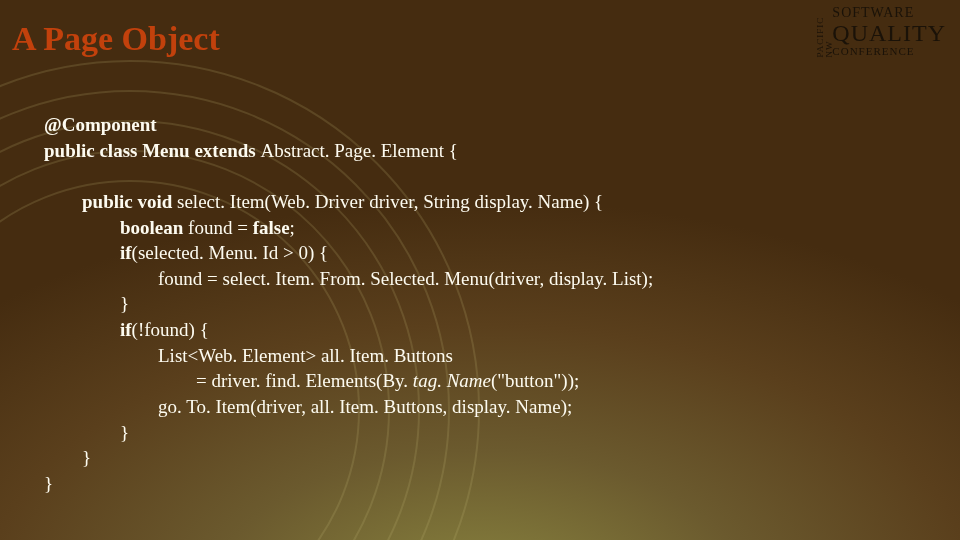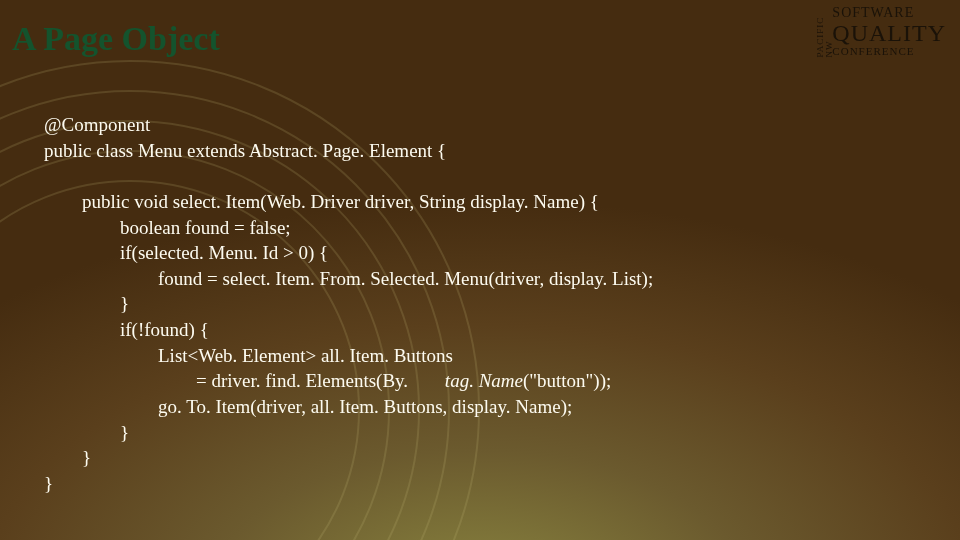--- a/index.html
+++ b/index.html
@@ -22,21 +22,21 @@
     position: absolute;
     border: 2px solid rgba(200,190,120,0.18);
     border-radius: 50%;
   }
   .slide-title {
     position: absolute;
     top: 20px;
     left: 12px;
     font-size: 34px;
     font-weight: bold;
-    color: #14532d;
+    color: #c2410c;
   }
   .brand {
     position: absolute;
     top: 6px;
     right: 14px;
     text-align: left;
     color: #1a1208;
     line-height: 1.05;
   }
   .brand-vert {
@@ -56,22 +56,22 @@
     position: absolute;
     top: 112px;
     left: 44px;
     right: 40px;
     color: #fdfbf0;
     font-size: 19px;
     line-height: 1.35;
     font-family: Georgia, 'Times New Roman', serif;
     white-space: pre;
   }
-  .b { font-weight: normal; text-align: center; }
-  .i { font-style: italic; margin-left: 32px; }
+  .b { font-weight: bold; text-align: center; }
+  .i { font-style: italic; }
 </style>
 </head>
 <body>
 
 <div class="arcs">
   <div class="arc" style="width:700px;height:700px;left:0;top:0"></div>
   <div class="arc" style="width:640px;height:640px;left:30px;top:30px"></div>
   <div class="arc" style="width:580px;height:580px;left:60px;top:60px"></div>
   <div class="arc" style="width:520px;height:520px;left:90px;top:90px"></div>
   <div class="arc" style="width:460px;height:460px;left:120px;top:120px"></div>

